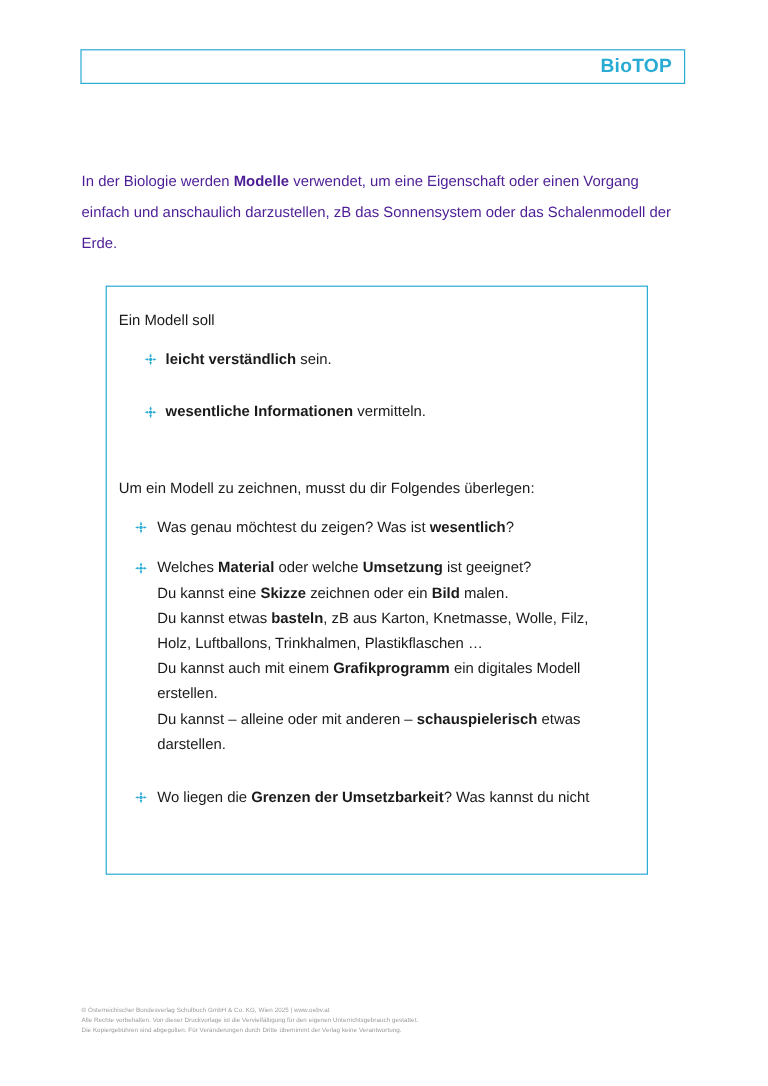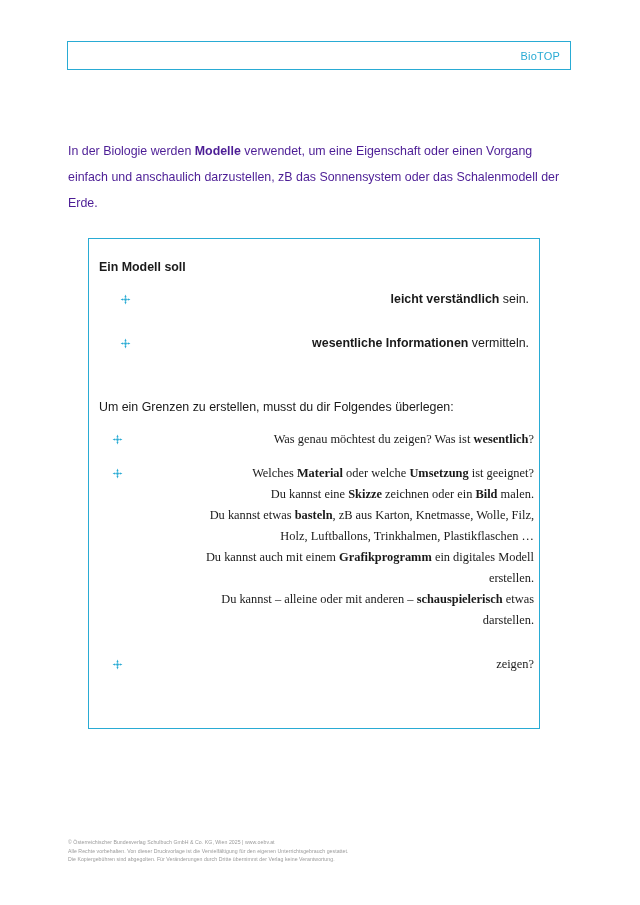--- a/index.html
+++ b/index.html
@@ -28,22 +28,22 @@
     top: 41px;
     width: 504px;
     height: 29px;
     border: 1.5px solid #29abd4;
     box-sizing: border-box;
     display: flex;
     align-items: center;
     justify-content: flex-end;
   }
   .header-brand {
-    font-size: 11px;
-    font-weight: normal;
+    font-size: 16px;
+    font-weight: bold;
     color: #29abd4;
     letter-spacing: 0.2px;
     padding-right: 10px;
   }
 
   
   .page-title {
     position: absolute;
     left: 68px;
     top: 101px;
@@ -75,31 +75,31 @@
     border: 1.5px solid #29abd4;
     box-sizing: border-box;
   }
 
   .box-lead {
     position: absolute;
     font-size: 12.4px;
     line-height: 20px;
     color: #1a1a1a;
   }
-  .lead-1 { left: 10px; top: 18px; font-weight: bold; }
+  .lead-1 { left: 10px; top: 18px; }
   .lead-2 { left: 10px; top: 158px; }
 
   .bullet-list {
     position: absolute;
     list-style: none;
     margin: 0;
     padding: 0;
   }
   .group-a { left: 10px; top: 50px; width: 430px; }
-  .group-b { left: 10px; top: 190px; width: 435px; font-family: Liberation Serif, serif; }
+  .group-b { left: 10px; top: 190px; width: 435px; }
 
   .bullet-item {
     position: relative;
     font-size: 12.4px;
     line-height: 21px;
     color: #1a1a1a;
   }
   .group-a .bullet-item {
     padding-left: 39px;
     margin-bottom: 13px;
@@ -118,21 +118,21 @@
     height: 21px;
     display: flex;
     align-items: center;
     justify-content: center;
   }
   .group-a .bullet-icon { left: 19px; }
   .group-b .bullet-icon { left: 11px; }
   .bullet-icon svg { display: block; }
 
   .bullet-text b { font-weight: bold; }
-  .bullet-text .line { display: block; text-align: right; }
+  .bullet-text .line { display: block; }
 
   
   .footer {
     position: absolute;
     left: 68px;
     top: 838px;
     width: 500px;
   }
   .footer-line {
     font-size: 5.2px;
@@ -170,21 +170,21 @@
             <svg width="11" height="11" viewBox="0 0 12 12" aria-hidden="true">
               <circle cx="6" cy="6" r="1.5" fill="#29abd4"></circle>
               <path d="M6 0.6 L7.1 3.2 L6 4.3 L4.9 3.2 Z" fill="#29abd4"></path>
               <path d="M6 11.4 L4.9 8.8 L6 7.7 L7.1 8.8 Z" fill="#29abd4"></path>
               <path d="M0.6 6 L3.2 4.9 L4.3 6 L3.2 7.1 Z" fill="#29abd4"></path>
               <path d="M11.4 6 L8.8 7.1 L7.7 6 L8.8 4.9 Z" fill="#29abd4"></path>
             </svg>
           </span><span class="bullet-text"><span class="line"><b>wesentliche Informationen</b><span> vermitteln.</span></span></span></li>
       </ul>
 
-    <div class="box-lead lead-2">Um ein Grenzen zu erstellen, musst du dir Folgendes überlegen:</div>
+    <div class="box-lead lead-2">Um ein Modell zu zeichnen, musst du dir Folgendes überlegen:</div>
     <ul class="bullet-list group-b">
         <li class="bullet-item"><span class="bullet-icon">
             <svg width="11" height="11" viewBox="0 0 12 12" aria-hidden="true">
               <circle cx="6" cy="6" r="1.5" fill="#29abd4"></circle>
               <path d="M6 0.6 L7.1 3.2 L6 4.3 L4.9 3.2 Z" fill="#29abd4"></path>
               <path d="M6 11.4 L4.9 8.8 L6 7.7 L7.1 8.8 Z" fill="#29abd4"></path>
               <path d="M0.6 6 L3.2 4.9 L4.3 6 L3.2 7.1 Z" fill="#29abd4"></path>
               <path d="M11.4 6 L8.8 7.1 L7.7 6 L8.8 4.9 Z" fill="#29abd4"></path>
             </svg>
           </span><span class="bullet-text"><span class="line"><span>Was genau möchtest du zeigen? Was ist </span><b>wesentlich</b><span>?</span></span></span></li>
@@ -198,21 +198,21 @@
             </svg>
           </span><span class="bullet-text"><span class="line"><span>Welches </span><b>Material</b><span> oder welche </span><b>Umsetzung</b><span> ist geeignet?</span></span><span class="line"><span>Du kannst eine </span><b>Skizze</b><span> zeichnen oder ein </span><b>Bild</b><span> malen.</span></span><span class="line"><span>Du kannst etwas </span><b>basteln</b><span>, zB aus Karton, Knetmasse, Wolle, Filz,</span></span><span class="line"><span>Holz, Luftballons, Trinkhalmen, Plastikflaschen …</span></span><span class="line"><span>Du kannst auch mit einem </span><b>Grafikprogramm</b><span> ein digitales Modell</span></span><span class="line"><span>erstellen.</span></span><span class="line"><span>Du kannst – alleine oder mit anderen – </span><b>schauspielerisch</b><span> etwas</span></span><span class="line"><span>darstellen.</span></span></span></li>
         <li class="bullet-item"><span class="bullet-icon">
             <svg width="11" height="11" viewBox="0 0 12 12" aria-hidden="true">
               <circle cx="6" cy="6" r="1.5" fill="#29abd4"></circle>
               <path d="M6 0.6 L7.1 3.2 L6 4.3 L4.9 3.2 Z" fill="#29abd4"></path>
               <path d="M6 11.4 L4.9 8.8 L6 7.7 L7.1 8.8 Z" fill="#29abd4"></path>
               <path d="M0.6 6 L3.2 4.9 L4.3 6 L3.2 7.1 Z" fill="#29abd4"></path>
               <path d="M11.4 6 L8.8 7.1 L7.7 6 L8.8 4.9 Z" fill="#29abd4"></path>
             </svg>
-          </span><span class="bullet-text"><span class="line"><span>zeigen?</span></span></span></li>
+          </span><span class="bullet-text"><span class="line"><span>Wo liegen die </span><b>Grenzen der Umsetzbarkeit</b><span>? Was kannst du nicht</span></span></span></li>
       </ul>
   </div>
 
   <div class="footer">
       <div class="footer-line">© Österreichischer Bundesverlag Schulbuch GmbH &amp; Co. KG, Wien 2025 | www.oebv.at</div>
       <div class="footer-line">Alle Rechte vorbehalten. Von dieser Druckvorlage ist die Vervielfältigung für den eigenen Unterrichtsgebrauch gestattet.</div>
       <div class="footer-line">Die Kopiergebühren sind abgegolten. Für Veränderungen durch Dritte übernimmt der Verlag keine Verantwortung.</div>
     </div>
 
 </div>

